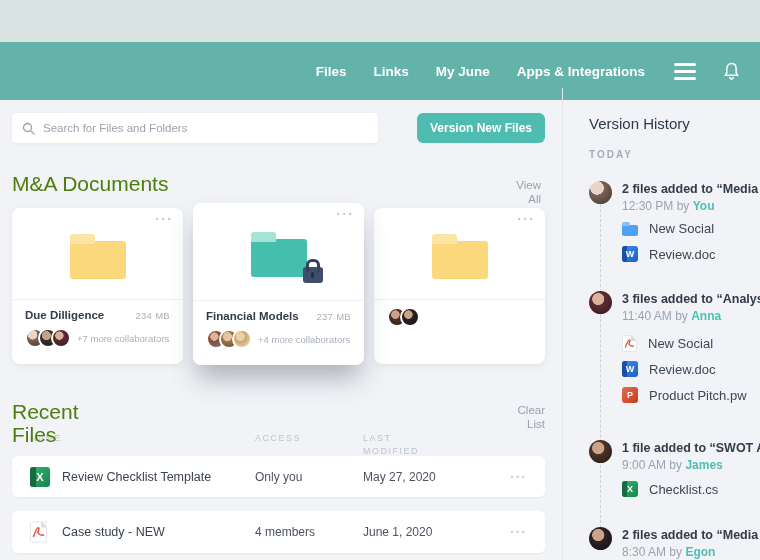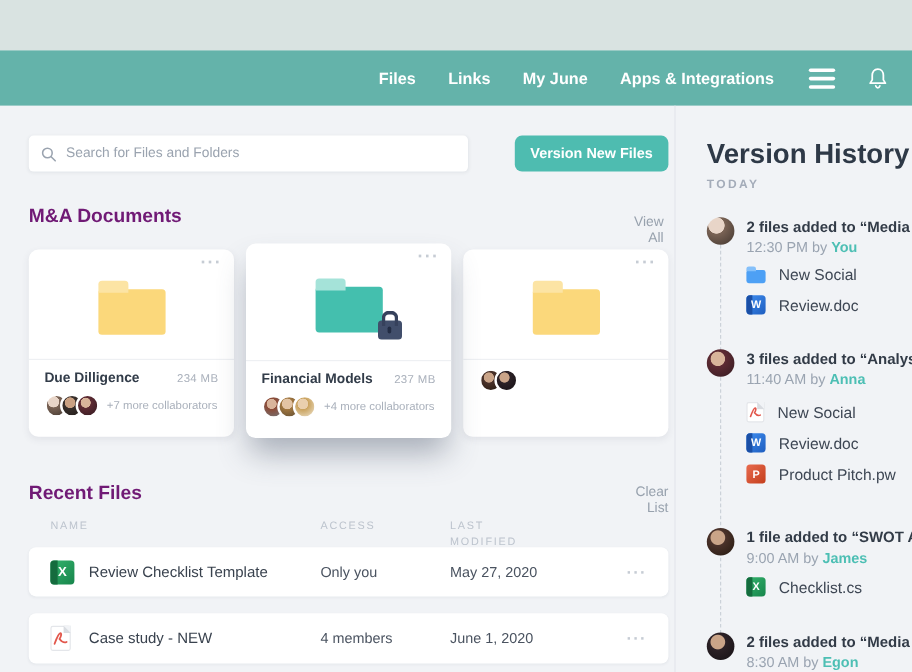--- a/index.html
+++ b/index.html
@@ -2,39 +2,39 @@
 <html><head>
 <meta charset="utf-8">
 <style>
   * { margin:0; padding:0; box-sizing:border-box; }
   html,body { width:760px; height:560px; }
   body { font-family:"Liberation Sans", sans-serif; background:#f1f3f6; }
   #app { position:relative; width:760px; height:560px; overflow:hidden; background:#f1f3f6; }
 
   
   .top-strip { position:absolute; left:0; top:0; width:760px; height:42px; background:#d9e3e1; }
-  .navbar { position:absolute; left:0; top:42px; width:760px; height:46px; background:#64b3aa;
+  .navbar { position:absolute; left:0; top:42px; width:760px; height:58px; background:#64b3aa;
             display:flex; align-items:center; justify-content:flex-end; gap:27px; padding-right:20px; }
   .nav-link { color:#fff; font-size:13.5px; font-weight:bold; cursor:pointer; white-space:nowrap; }
   .hamburger { width:22px; display:flex; flex-direction:column; gap:4px; cursor:pointer; margin-left:2px; }
   .hamburger i { display:block; height:3px; background:#fff; border-radius:2px; }
   .bell { cursor:pointer; display:flex; align-items:center; }
 
   
-  .main { position:absolute; left:12px; top:88px; width:562px; height:472px; }
+  .main { position:absolute; left:0; top:88px; width:562px; height:472px; }
   .search-box { position:absolute; left:12px; top:25px; width:366px; height:30px; background:#fff;
                 border-radius:4px; box-shadow:0 1px 3px rgba(40,50,70,.07); display:flex; align-items:center; padding:0 10px; }
   .search-box input { border:none; outline:none; flex:1; font-size:11.5px; color:#5a6472; margin-left:8px;
                       font-family:"Liberation Sans", sans-serif; background:transparent; }
   .search-box input::placeholder { color:#9aa3af; }
   .upload-btn { position:absolute; left:417px; top:25px; width:128px; height:30px; background:#4ebcb0; color:#fff;
                 border:none; border-radius:6px; font-size:12px; font-weight:bold; cursor:pointer;
                 font-family:"Liberation Sans", sans-serif; }
 
-  .section-title { position:absolute; font-size:16px; font-weight:bold; color:#701a75; z-index:2; }
+  .section-title { position:absolute; font-size:21px; font-weight:normal; color:#4d7c0f; z-index:2; }
   .side-link { position:absolute; font-size:11.5px; line-height:14px; color:#97a1ad; text-align:right; cursor:pointer; }
 
   
   .cards { position:absolute; left:12px; top:120px; width:533px; height:166px; }
   .card { position:absolute; top:0; width:171px; height:156px; background:#fff; border-radius:8px;
           box-shadow:0 2px 6px rgba(60,70,90,.08); }
   .card.elevated { top:-5px; height:162px; box-shadow:0 16px 26px -4px rgba(80,90,110,.45); z-index:3; }
   .card-dots { position:absolute; top:2px; right:10px; color:#c6ccd4; font-size:15px; font-weight:bold;
                letter-spacing:1px; cursor:pointer; }
   .folder-zone { height:92px; display:flex; align-items:center; justify-content:center; border-bottom:1px solid #eef0f3; }
@@ -89,21 +89,21 @@
   .ic-pdf-page::before { content:""; position:absolute; top:-1px; right:-1px; border-style:solid; border-width:0 6px 6px 0;
                          border-color:transparent #f1f3f6 #d9dce1 transparent; }
   .ic-folder-blue { position:relative; width:16px; height:11px; background:#4da0f5; border-radius:2px; margin-top:4px; }
   .ic-folder-blue::before { content:""; position:absolute; top:-3px; left:0; width:8px; height:4px; background:#85c0fa; border-radius:2px 2px 0 0; }
   .sz20 { width:20px; height:20px; font-size:11px; }
   .sz16 { width:16px; height:16px; font-size:9px; }
   .pdf20 { width:17px; height:21px; } .pdf16 { width:15px; height:17px; }
 
   
   .sidebar { position:absolute; left:562px; top:88px; width:198px; height:472px; border-left:1px solid #e3e6eb; }
-  .vh-title { position:absolute; left:26px; top:27px; font-size:23px; font-weight:bold; color:#2e3947; white-space:nowrap; }
+  .vh-title { position:absolute; left:26px; top:27px; font-size:15px; font-weight:normal; color:#2e3947; white-space:nowrap; }
   .vh-day { position:absolute; left:26px; top:61px; font-size:10px; font-weight:bold; letter-spacing:2px; color:#a4acb9; }
   .timeline { position:absolute; left:26px; top:93px; right:0; bottom:0; }
   .tl-line { position:absolute; left:11px; top:18px; height:334px; border-left:1px dashed #ccd2d9; }
   .tl-entry { position:absolute; left:0; right:0; }
   .tl-av { position:absolute; left:0; top:0; width:23px; height:23px; border-radius:50%; }
   .tl-title { position:absolute; left:33px; top:1px; font-size:12.5px; font-weight:bold; color:#323b47;
               white-space:nowrap; overflow:hidden; width:141px; }
   .tl-time { position:absolute; left:33px; top:18px; font-size:12px; color:#9aa4b1; white-space:nowrap; }
   .tl-user { color:#4dbfb4; font-weight:bold; }
   .tl-file { position:absolute; left:33px; height:22px; display:flex; align-items:center; gap:11px; white-space:nowrap; }

